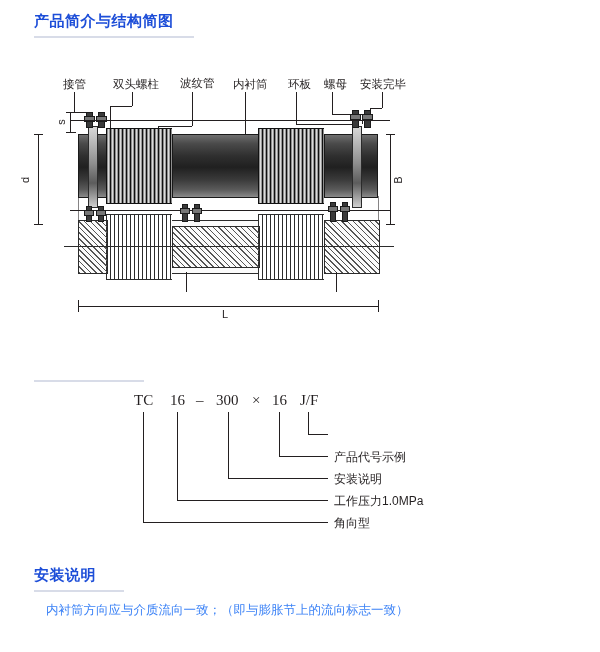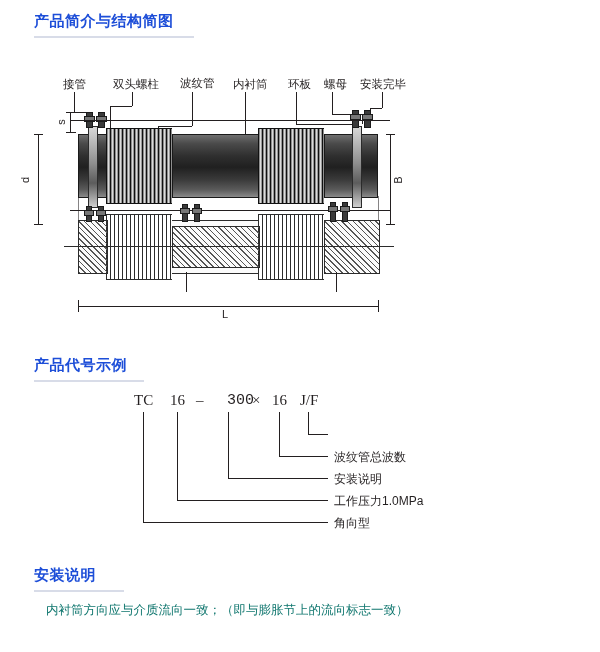--- a/index.html
+++ b/index.html
@@ -157,21 +157,21 @@
   }
 
   
   .notes {
     position: absolute;
     left: 46px;
     top: 600px;
     width: 520px;
     font-size: 12.5px;
     line-height: 21px;
-    color: #0f766e;
+    color: #3b82f6;
   }
   .notes div { white-space: nowrap; }
 </style>
 </head>
 <body>
 
 <div class="page">
 
   <div class="section-heading" id="h1">产品简介与结构简图</div>
   <div class="heading-rule" id="r1"></div>
@@ -280,49 +280,48 @@
 
     <div class="hline" style="left:78px;  top:256px; width:300px;"></div>
     <div class="vline" style="left:78px;  top:250px; height:12px;"></div>
     <div class="vline" style="left:378px; top:250px; height:12px;"></div>
     <div class="dimlabel" style="left:222px; top:258px;">L</div>
 
     <div class="vline" style="left:78px;  top:146px; height:24px; opacity:.55;"></div>
     <div class="vline" style="left:378px; top:146px; height:24px; opacity:.55;"></div>
   </div>
 
-  <div class="section-heading" id="h2">产品代号示例</div>
   <div class="heading-rule" id="r2"></div>
 
   <div class="fig2">
 
     <div class="code-token" style="left:134px; top:0px;">TC</div>
     <div class="code-token" style="left:170px; top:0px;">16</div>
     <div class="code-token" style="left:196px; top:0px;">–</div>
-    <div class="code-token" style="left:227px; top:0px;font-family:Liberation Mono, monospace;">300</div>
+    <div class="code-token" style="left:216px; top:0px;">300</div>
     <div class="code-token" style="left:252px; top:0px;">×</div>
     <div class="code-token" style="left:272px; top:0px;">16</div>
     <div class="code-token" style="left:300px; top:0px;">J/F</div>
 
     <div class="vline" style="left:143px; top:20px; height:110px;"></div>
     <div class="hline" style="left:143px; top:130px; width:185px;"></div>
 
     <div class="vline" style="left:177px; top:20px; height:88px;"></div>
     <div class="hline" style="left:177px; top:108px; width:151px;"></div>
 
     <div class="vline" style="left:228px; top:20px; height:66px;"></div>
     <div class="hline" style="left:228px; top:86px; width:100px;"></div>
 
     <div class="vline" style="left:279px; top:20px; height:44px;"></div>
     <div class="hline" style="left:279px; top:64px; width:49px;"></div>
 
     <div class="vline" style="left:308px; top:20px; height:22px;"></div>
     <div class="hline" style="left:308px; top:42px; width:20px;"></div>
 
-    <div class="code-desc" style="left:334px; top:57px;">波纹管总波数</div>
+    <div class="code-desc" style="left:334px; top:57px;">产品代号示例</div>
     <div class="code-desc" style="left:334px; top:79px;">安装说明</div>
     <div class="code-desc" style="left:334px; top:101px;">工作压力1.0MPa</div>
     <div class="code-desc" style="left:334px; top:123px;">角向型</div>
   </div>
 
   <div class="section-heading" id="h3">安装说明</div>
   <div class="heading-rule" id="r3"></div>
 
   <div class="notes">
     <div>内衬筒方向应与介质流向一致；（即与膨胀节上的流向标志一致）</div>

